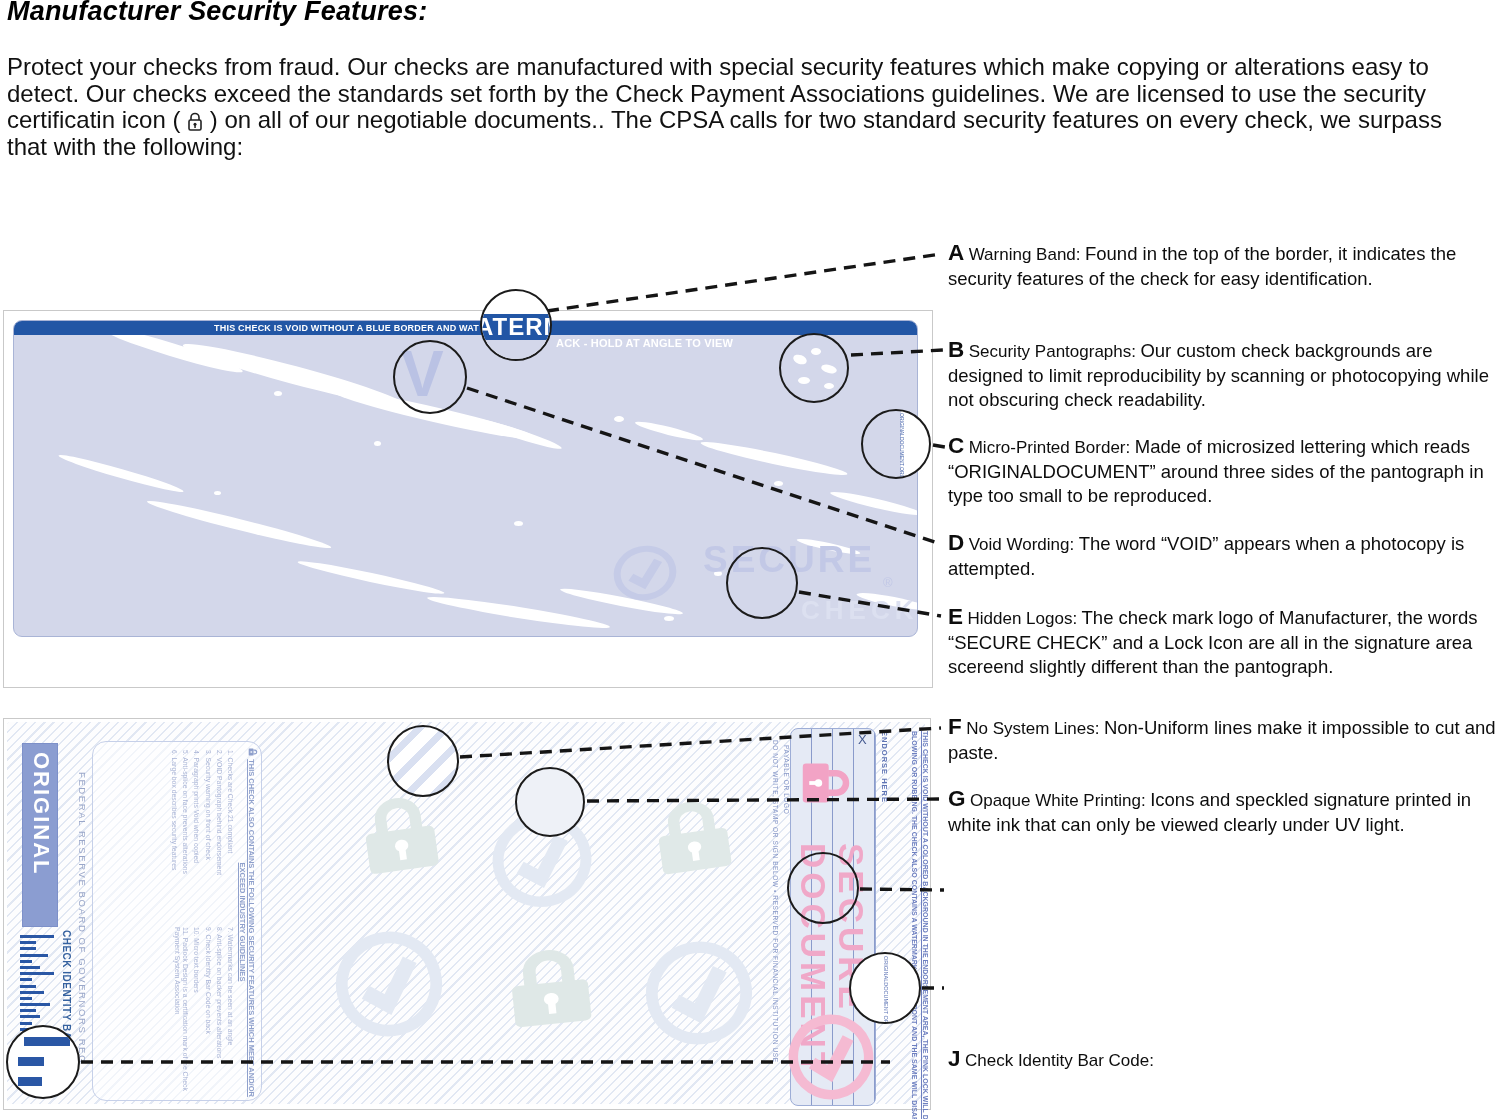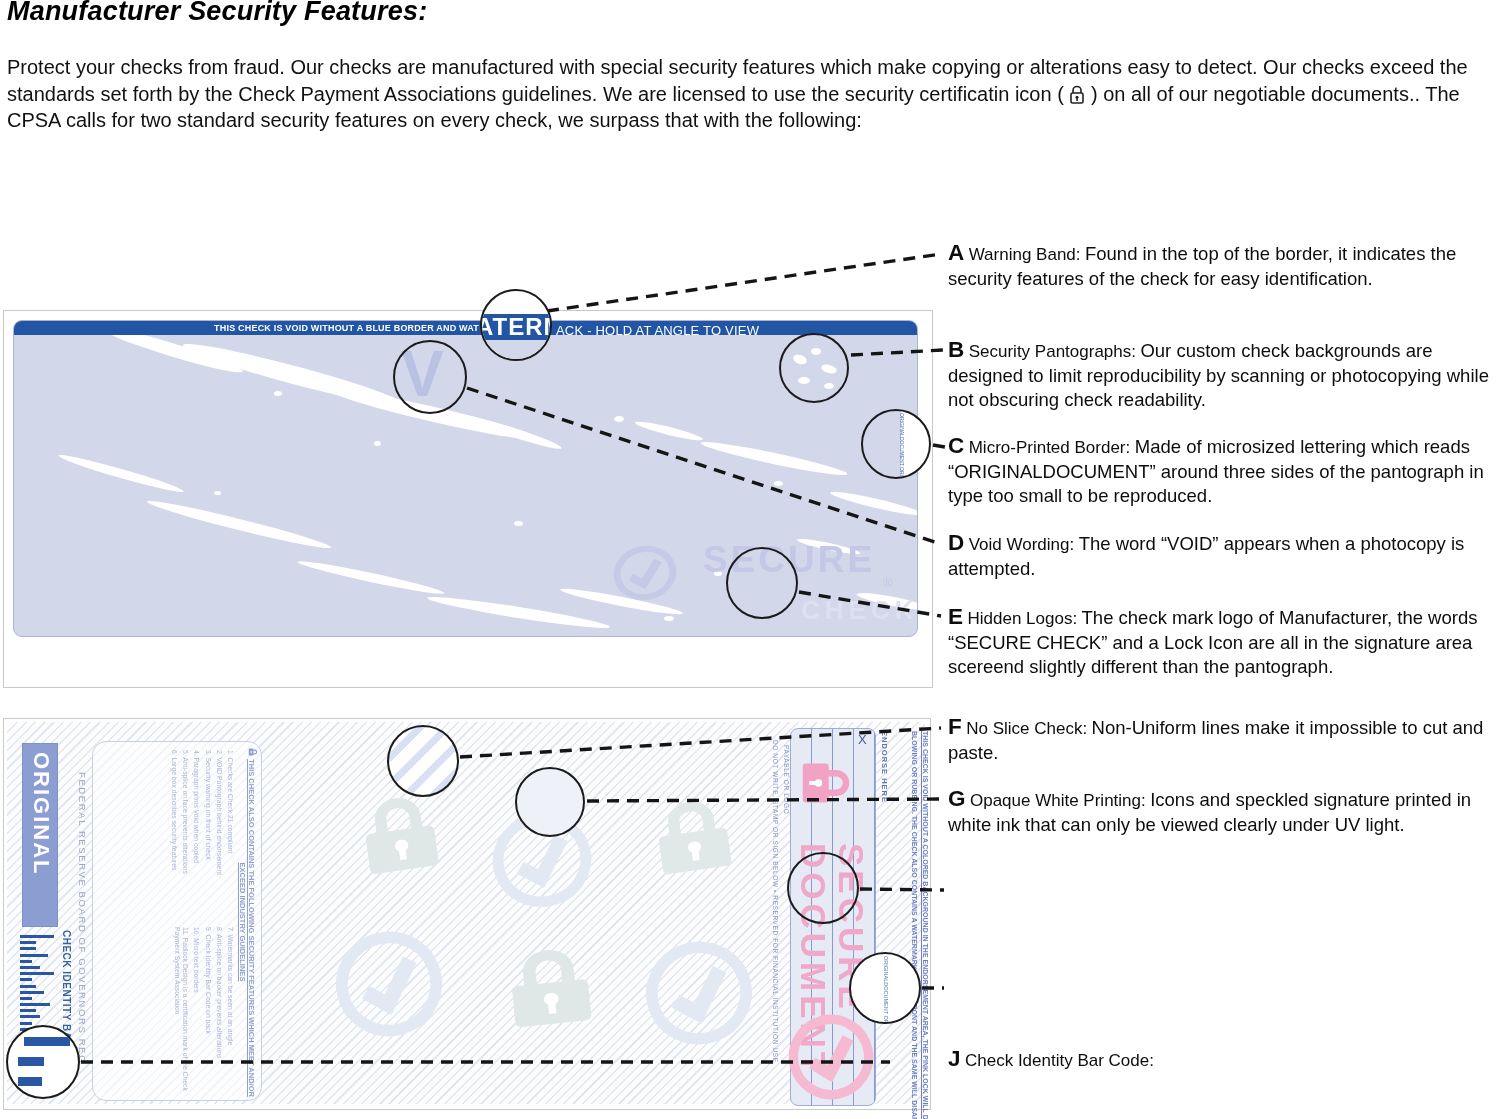--- a/index.html
+++ b/index.html
@@ -6,36 +6,36 @@
   body {
     width:1500px; height:1119px; position:relative; background:#fff;
     font-family:"Liberation Sans", sans-serif; overflow:hidden;
   }
   .page { position:absolute; inset:0; }
 
   
   .title { position:absolute; left:7px; top:-4px; margin:0; font-size:27px;
            font-weight:bold; font-style:italic; color:#000; letter-spacing:.2px; }
   .intro { position:absolute; left:7px; top:54px; width:1468px; margin:0;
-           font-size:20px; line-height:26.5px; color:#111; }
+           font-size:24px; line-height:26.5px; color:#111; }
 
   
   .frame { position:absolute; border:1px solid #c9c9c9; background:#fff; }
   .frame.front { left:3px; top:310px; width:928px; height:376px; }
   .frame.back  { left:3px; top:718px; width:926px; height:390px; }
 
   
   .check-front { position:absolute; left:13px; top:320px; width:905px; height:317px;
     background:#d3d7ea; border:1px solid #a9b4d6; border-radius:9px; overflow:hidden; box-sizing:border-box; }
   .warning-band { position:absolute; left:-1px; top:-1px; right:-1px; height:15px;
     background:#2256a5; border-radius:9px 9px 0 0; }
   .band-left  { position:absolute; top:2.5px; left:0;  width:466px; text-align:right;
     color:#fff; font-size:9px; font-weight:bold; letter-spacing:.2px; white-space:nowrap; }
-  .band-right { position:absolute; top:3px; left:543px; color:#fff; font-size:13px;
-    font-weight:normal; letter-spacing:.2px; white-space:nowrap; }
+  .band-right { position:absolute; top:17px; left:543px; color:#fff; font-size:11px;
+    font-weight:bold; letter-spacing:.2px; white-space:nowrap; }
   .vein { position:absolute; background:#fff; border-radius:50%; }
   .void-v { position:absolute; left:387px; top:16px; font-size:64px; font-weight:bold; color:#bac2e4; }
   .hidden-secure { position:absolute; left:689px; top:218px; font-size:37px; font-weight:bold;
     letter-spacing:3px; color:#c2c8e6; }
   .hidden-check  { position:absolute; left:787px; top:274px; font-size:26px; font-weight:bold;
     letter-spacing:5px; color:#dce0f0; }
   .hidden-reg { position:absolute; left:869px; top:254px; font-size:13px; color:#c2c8e6; }
   .hidden-logo { position:absolute; left:596px; top:222px; width:70px; height:60px;
     transform:rotate(-12deg); color:#c5cbe7; }
 
@@ -300,17 +300,17 @@
         <div style="position: relative; left: 10px; width: 24px; height: 9px; margin-bottom: 11px; background: rgb(42, 87, 165);"></div>
         <div style="position: relative; left: 8px; width: 50px; height: 9px; margin-bottom: 11px; background: rgb(42, 87, 165);"></div>
       </div>
   </div>
 
   <p class="feat" style="top:241px"><span class="ltr">A</span> <span class="nm">Warning Band:</span> <span class="ds">Found in the top of the border, it indicates the security features of the check for easy identification.</span></p>
   <p class="feat" style="top:338px"><span class="ltr">B</span> <span class="nm">Security Pantographs:</span> <span class="ds">Our custom check backgrounds are designed to limit reproducibility by scanning or photocopying while not obscuring check readability.</span></p>
   <p class="feat" style="top:531px"><span class="ltr">D</span> <span class="nm">Void Wording:</span> <span class="ds">The word “VOID” appears when a photocopy is attempted.</span></p>
   <p class="feat" style="top:434px"><span class="ltr">C</span> <span class="nm">Micro-Printed Border:</span> <span class="ds">Made of microsized lettering which reads “ORIGINALDOCUMENT” around three sides of the pantograph in type too small to be reproduced.</span></p>
   <p class="feat" style="top:605px"><span class="ltr">E</span> <span class="nm">Hidden Logos:</span> <span class="ds">The check mark logo of Manufacturer, the words “SECURE CHECK” and a Lock Icon are all in the signature area scereend slightly different than the pantograph.</span></p>
-  <p class="feat" style="top:715px"><span class="ltr">F</span> <span class="nm">No Slice Check:</span> <span class="ds">Non-Uniform lines make it impossible to cut and paste.</span></p>
+  <p class="feat" style="top:715px"><span class="ltr">F</span> <span class="nm">No System Lines:</span> <span class="ds">Non-Uniform lines make it impossible to cut and paste.</span></p>
   <p class="feat" style="top:787px"><span class="ltr">G</span> <span class="nm">Opaque White Printing:</span> <span class="ds">Icons and speckled signature printed in white ink that can only be viewed clearly under UV light.</span></p>
   <p class="feat" style="top:1047px"><span class="ltr">J</span> <span class="nm">Check Identity Bar Code:</span> <span class="ds"></span></p>
 
 </div>
 
 </body></html>

